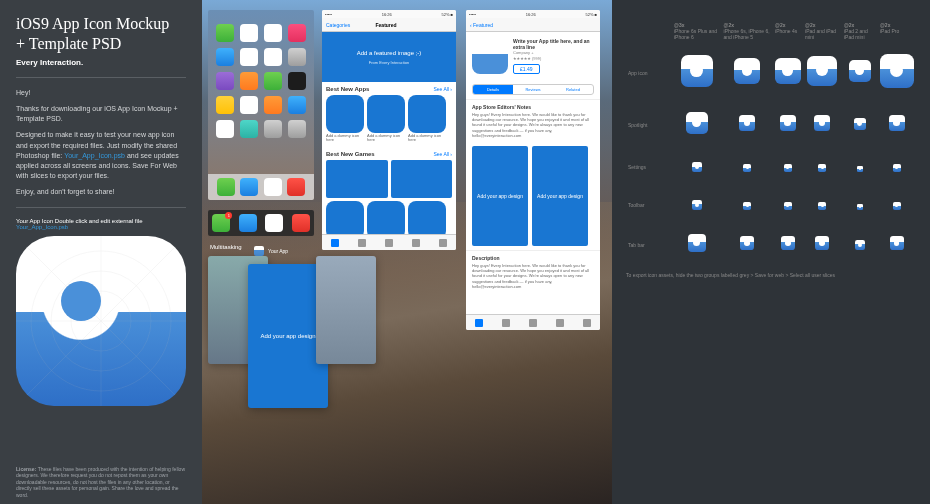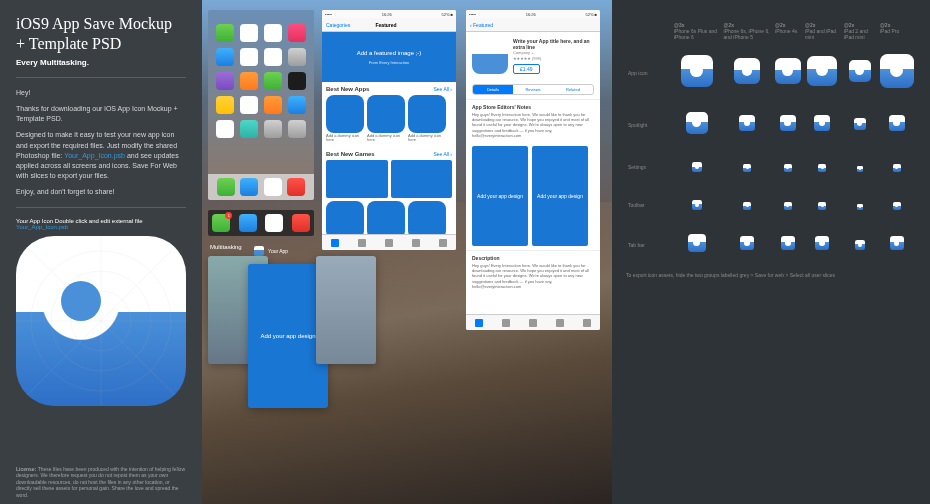--- a/index.html
+++ b/index.html
@@ -105,23 +105,23 @@
 .c-black{background:#1c1c1c}
 .c-red{background:linear-gradient(#ff5247,#e03028)}
 .c-purple{background:linear-gradient(#9b6dd7,#7a4ac0)}
 .c-yellow{background:linear-gradient(#ffd23a,#ffc107)}
 .c-teal{background:linear-gradient(#4ed6c8,#2bb3a5)}
 </style>
 </head>
 <body>
 
 <div class="left">
-  <div class="title" style="white-space:pre-line">iOS9 App Save Mockup
+  <div class="title" style="white-space:pre-line">iOS9 App Icon Mockup
 + Template PSD</div>
-  <div class="subtitle">Every Multitasking.</div>
+  <div class="subtitle">Every Interaction.</div>
   <hr class="divider">
   <div class="body-text">
     <p>Hey!</p>
     <p>Thanks for downloading our iOS App Icon Mockup + Template PSD.</p>
     <p>
       <span>Designed to make it easy to test your new app icon and export the required files. Just modify the shared Photoshop file: </span><span class="link">Your_App_Icon.psb</span><span> and see updates applied across all screens and icons. Save For Web with slices to export your files.</span>
     </p>
     <p>Enjoy, and don't forget to share!</p>
   </div>
   <hr class="divider">

